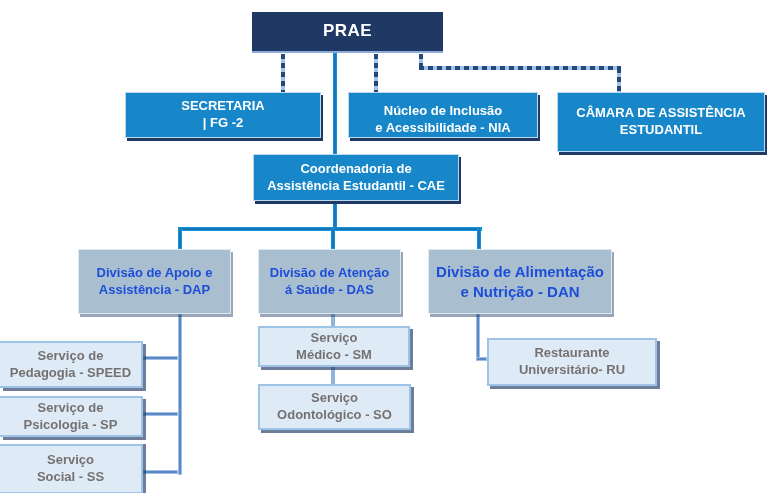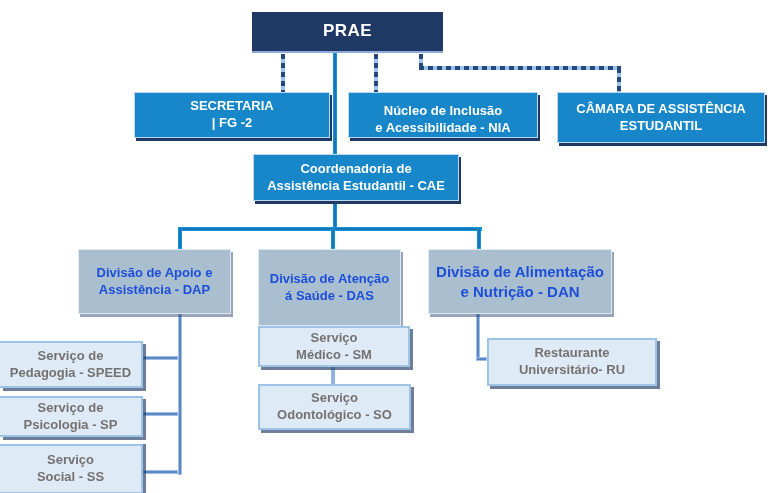--- a/index.html
+++ b/index.html
@@ -33,26 +33,26 @@
     border:1px solid #DEE9F2;
     box-shadow:2px 3px 0 0 rgba(31,56,100,0.45);
   }
   .lightblue{
     background:#DEEBF7;color:#767171;
     border:2px solid #9DC3E6;
     box-shadow:3px 3px 0 0 rgba(31,56,100,0.65);
   }
 
   .prae      {left:252px;top:8px;  width:191px;height:41px;font-size:17px;letter-spacing:0.5px;}
-  .secretaria{left:125px;top:88px; width:196px;height:46px;font-size:13px;margin-left:9px;}
+  .secretaria{left:125px;top:88px; width:196px;height:46px;font-size:13px;}
   .nia       {left:348px;top:88px; width:190px;height:46px;font-size:13px;justify-content:flex-end;}
-  .camara    {left:557px;top:88px; width:208px;height:51px;font-size:13px;}
+  .camara    {left:557px;top:88px; width:208px;height:60px;font-size:13px;}
   .cae       {left:253px;top:150px;width:206px;height:47px;font-size:13px;}
   .dap       {left:78px; top:245px;width:153px;height:65px;font-size:13px;}
-  .das       {left:258px;top:245px;width:143px;height:77px;font-size:13px;}
+  .das       {left:258px;top:245px;width:143px;height:65px;font-size:13px;}
   .dan       {left:428px;top:245px;width:184px;height:65px;font-size:15px;}
   .speed     {left:0px;  top:337px;width:143px;height:47px;font-size:13px;border-left:none;}
   .sp        {left:0px;  top:392px;width:143px;height:41px;font-size:13px;border-left:none;}
   .ss        {left:0px;  top:440px;width:143px;height:50px;font-size:13px;border-left:none;box-shadow:3px 0 0 0 rgba(31,56,100,0.65);}
   .sm        {left:258px;top:322px;width:152px;height:41px;font-size:13px;}
   .so        {left:258px;top:380px;width:153px;height:46px;font-size:13px;}
   .ru        {left:487px;top:334px;width:170px;height:48px;font-size:13px;}
 
   
   .line{position:absolute;}

